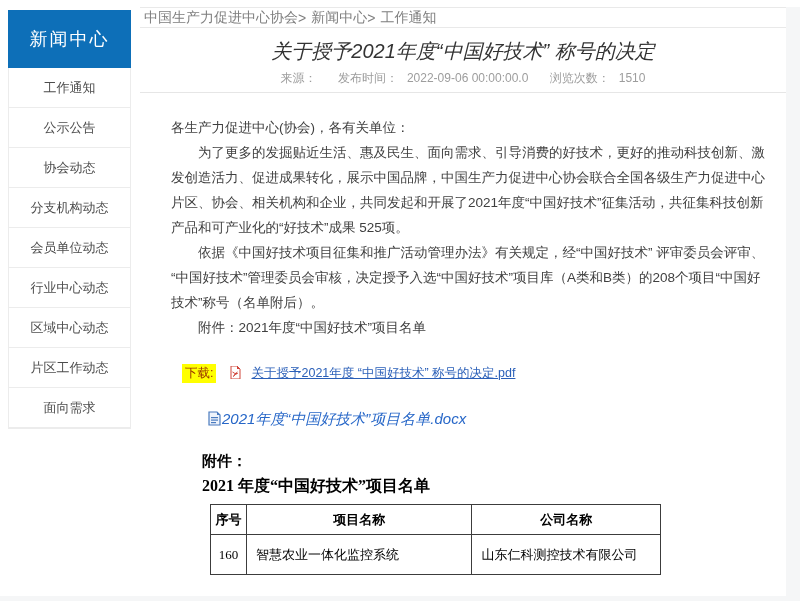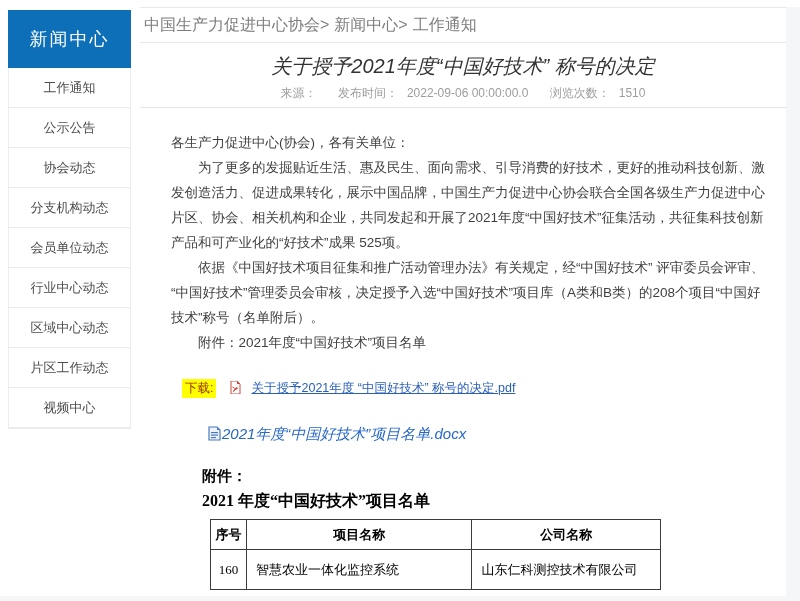--- a/index.html
+++ b/index.html
@@ -13,22 +13,22 @@
   .sidebar { position:absolute; left:8px; top:10px; width:123px; }
   .sb-header { height:58px; background:#0d6fb8; color:#fff; display:flex; align-items:center;
                justify-content:center; font-size:18px; letter-spacing:2px; }
   .sb-items { border:1px solid #ececec; border-top:none; background:#fff; }
   .sb-item { height:40px; line-height:39px; text-align:center; font-size:13px; color:#4d4d4d;
              border-bottom:1px solid #ececec; cursor:pointer; }
   .sb-item:last-child { border-bottom:1px solid #ececec; }
 
   
   .content { position:absolute; left:140px; top:7px; width:646px; }
-  .breadcrumb { height:36px; border-top:1px solid #e9e9e9; border-bottom:1px solid #e9e9e9;
-                font-size:16px; color:#7e7e7e; display:flex; align-items:center; padding-left:4px; }
+  .breadcrumb { height:21px; border-top:1px solid #e9e9e9; border-bottom:1px solid #e9e9e9;
+                font-size:14px; color:#7e7e7e; display:flex; align-items:center; padding-left:4px; }
   .breadcrumb .bc-item { cursor:pointer; }
   .breadcrumb .bc-sep { margin:0 5px 0 0; }
   .page-title { text-align:center; font-size:20px; color:#333; margin-top:9px; line-height:28px;font-style:italic; }
   .meta { text-align:center; font-size:12px; color:#9d9d9d; margin-top:6px; line-height:15px; }
   .meta span { margin:0 9px; }
   .meta .meta-val { margin-left:0; }
   .divider { border-bottom:1px solid #e6e6e6; margin-top:6px; }
 
   .article { padding:22px 14px 0 31px; font-size:13.5px; line-height:25px; color:#3f3f3f; }
   .article p { margin:0; }
@@ -63,21 +63,21 @@
     <div class="sb-header">新闻中心</div>
     <div class="sb-items">
       <div class="sb-item">工作通知</div>
       <div class="sb-item">公示公告</div>
       <div class="sb-item">协会动态</div>
       <div class="sb-item">分支机构动态</div>
       <div class="sb-item">会员单位动态</div>
       <div class="sb-item">行业中心动态</div>
       <div class="sb-item">区域中心动态</div>
       <div class="sb-item">片区工作动态</div>
-      <div class="sb-item">视频中心</div>
+      <div class="sb-item">面向需求</div>
     </div>
   </div>
 
   <div class="content">
 
     <div class="breadcrumb">
       <span class="bc-item">中国生产力促进中心协会</span>
       <span class="bc-sep">&gt;</span>
       <span class="bc-item">新闻中心</span>
       <span class="bc-sep">&gt;</span>

